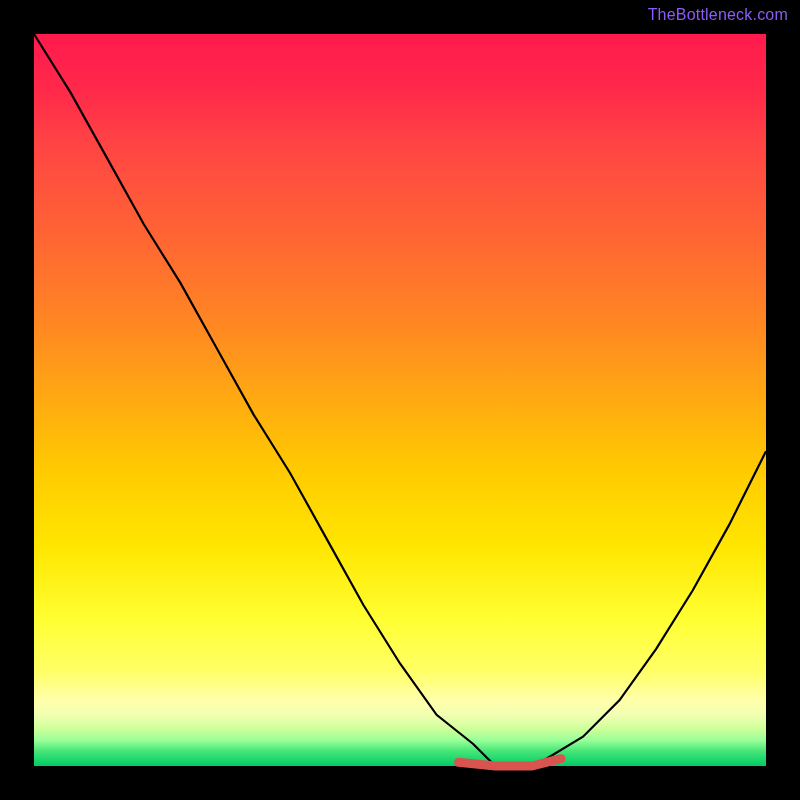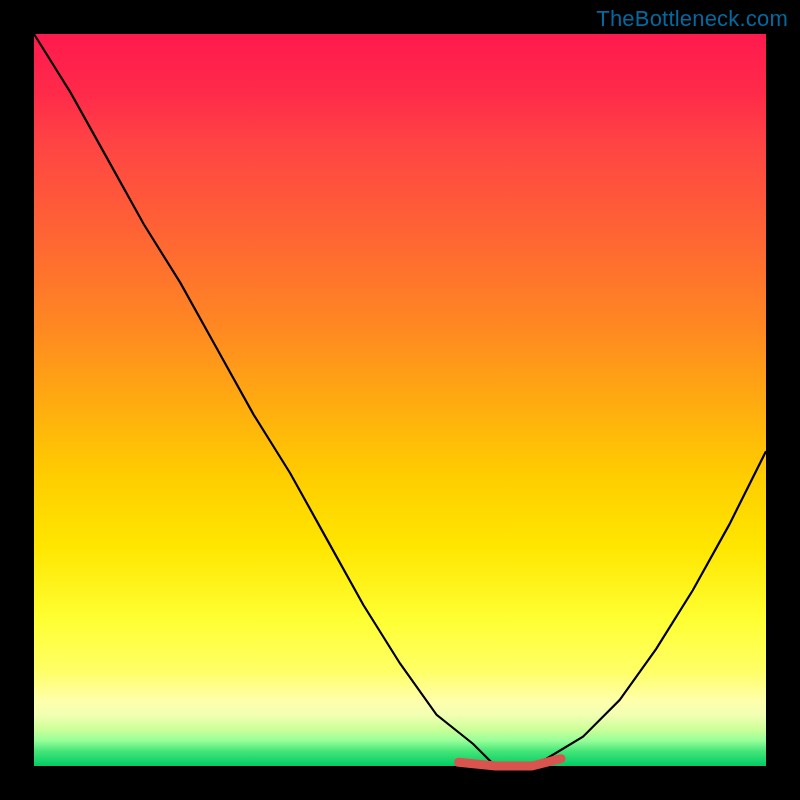--- a/index.html
+++ b/index.html
@@ -8,22 +8,22 @@
     width: 800px;
     height: 800px;
     background: #000;
     position: relative;
     font-family: Arial, sans-serif;
   }
   .watermark {
     position: absolute;
     top: 6px;
     right: 12px;
-    color: #0369a1;
-    font-size: 22px;
+    color: #8b5cf6;
+    font-size: 16px;
     font-weight: 400;
     z-index: 10;
     letter-spacing: 0.2px;
   }
   .plot-area {
     position: absolute;
     left: 34px;
     top: 34px;
     width: 732px;
     height: 732px;

